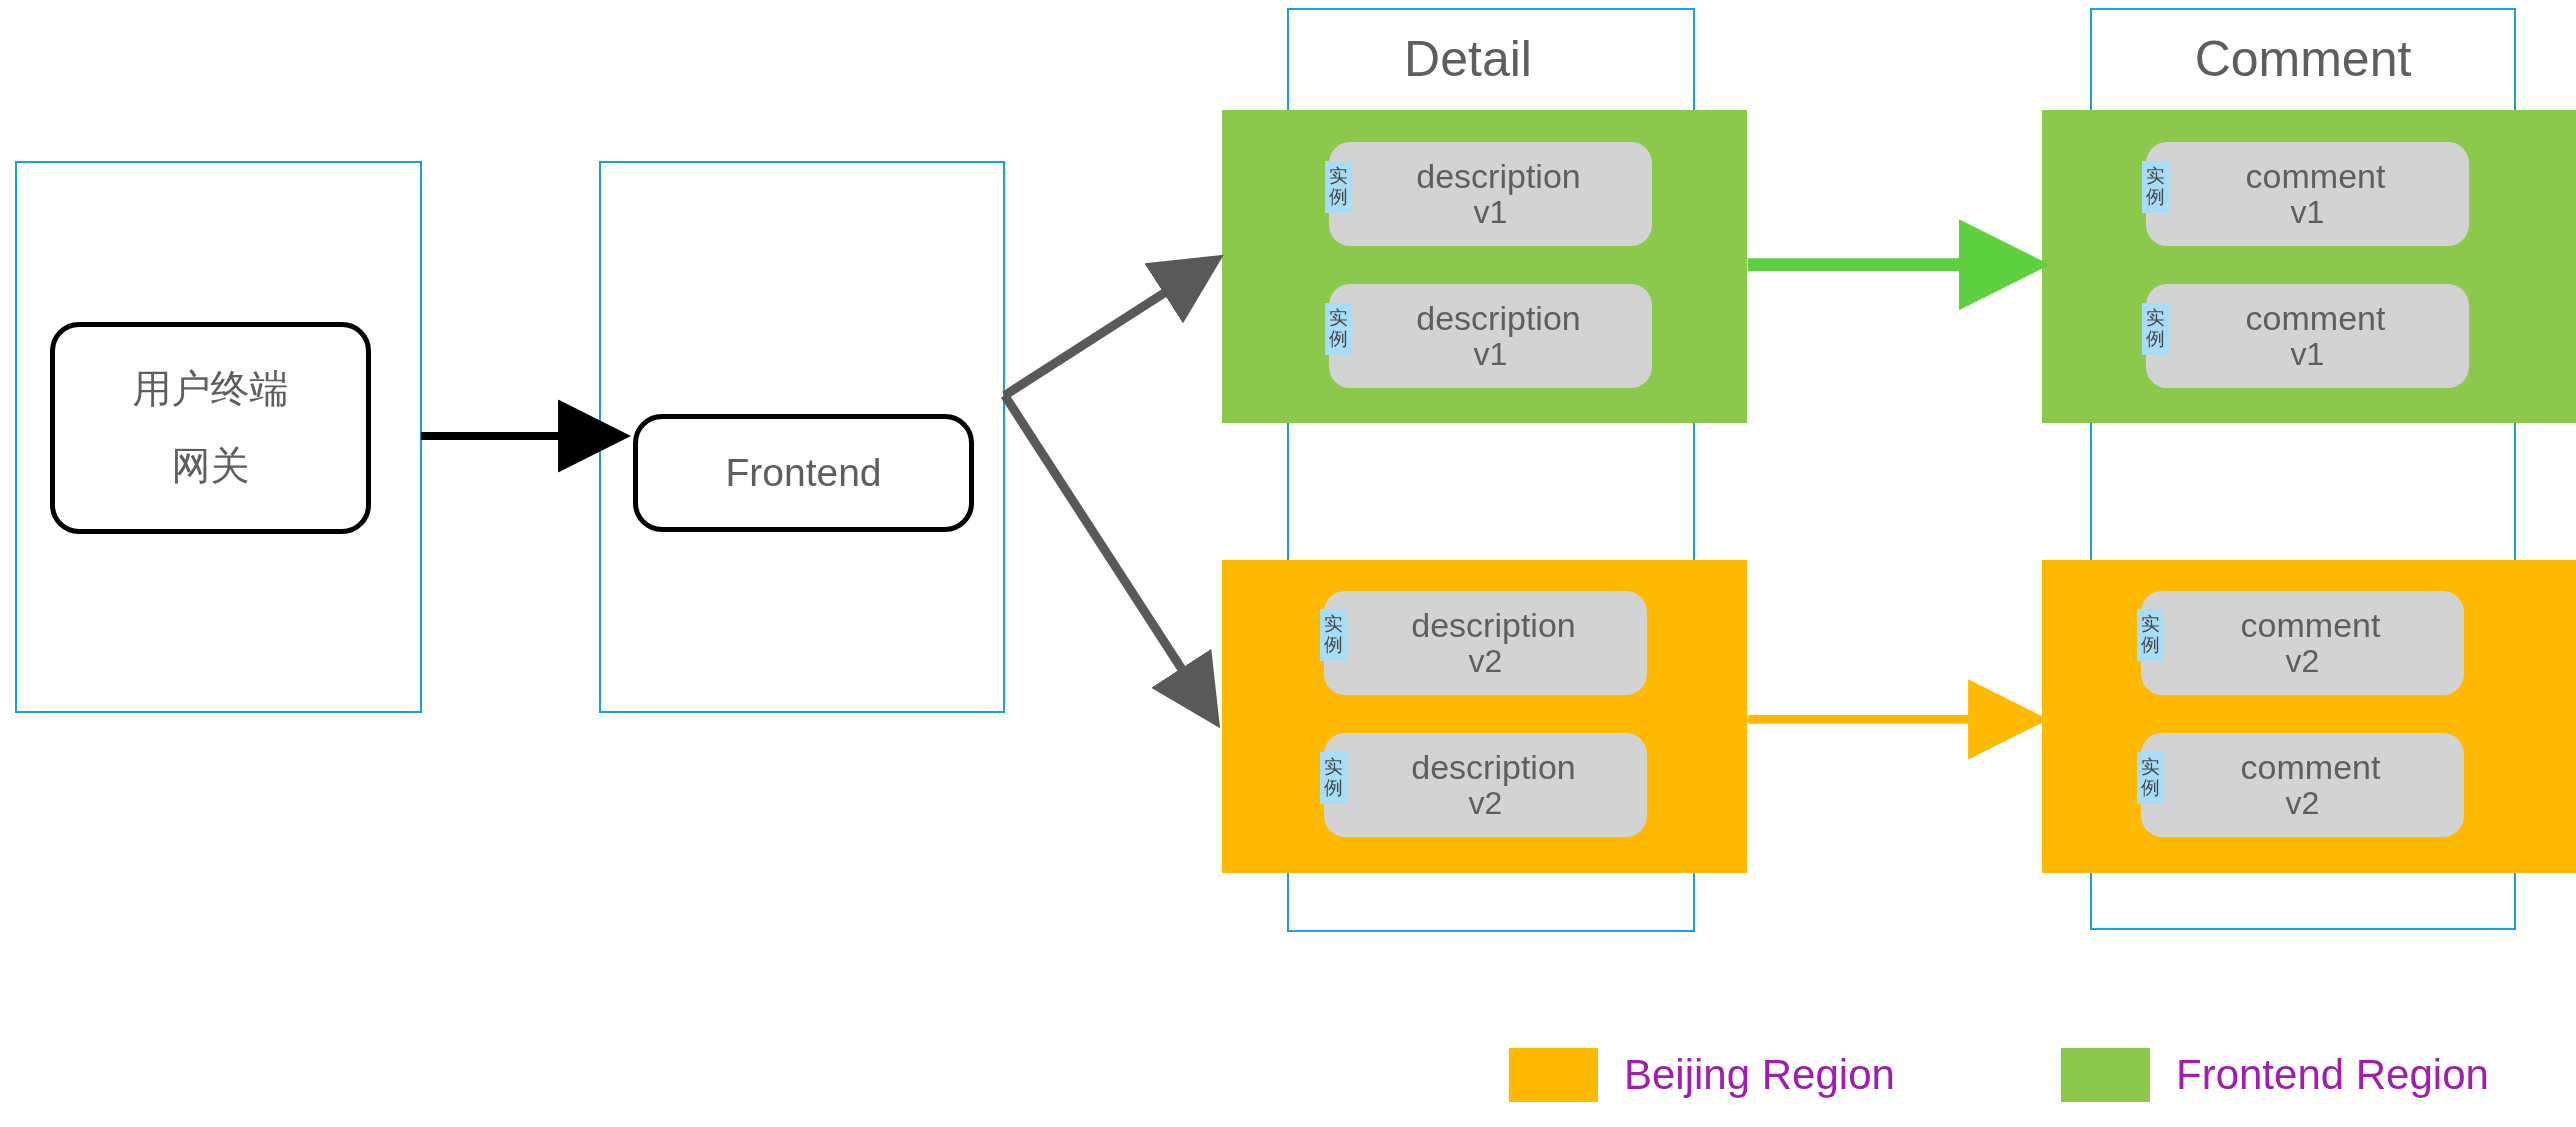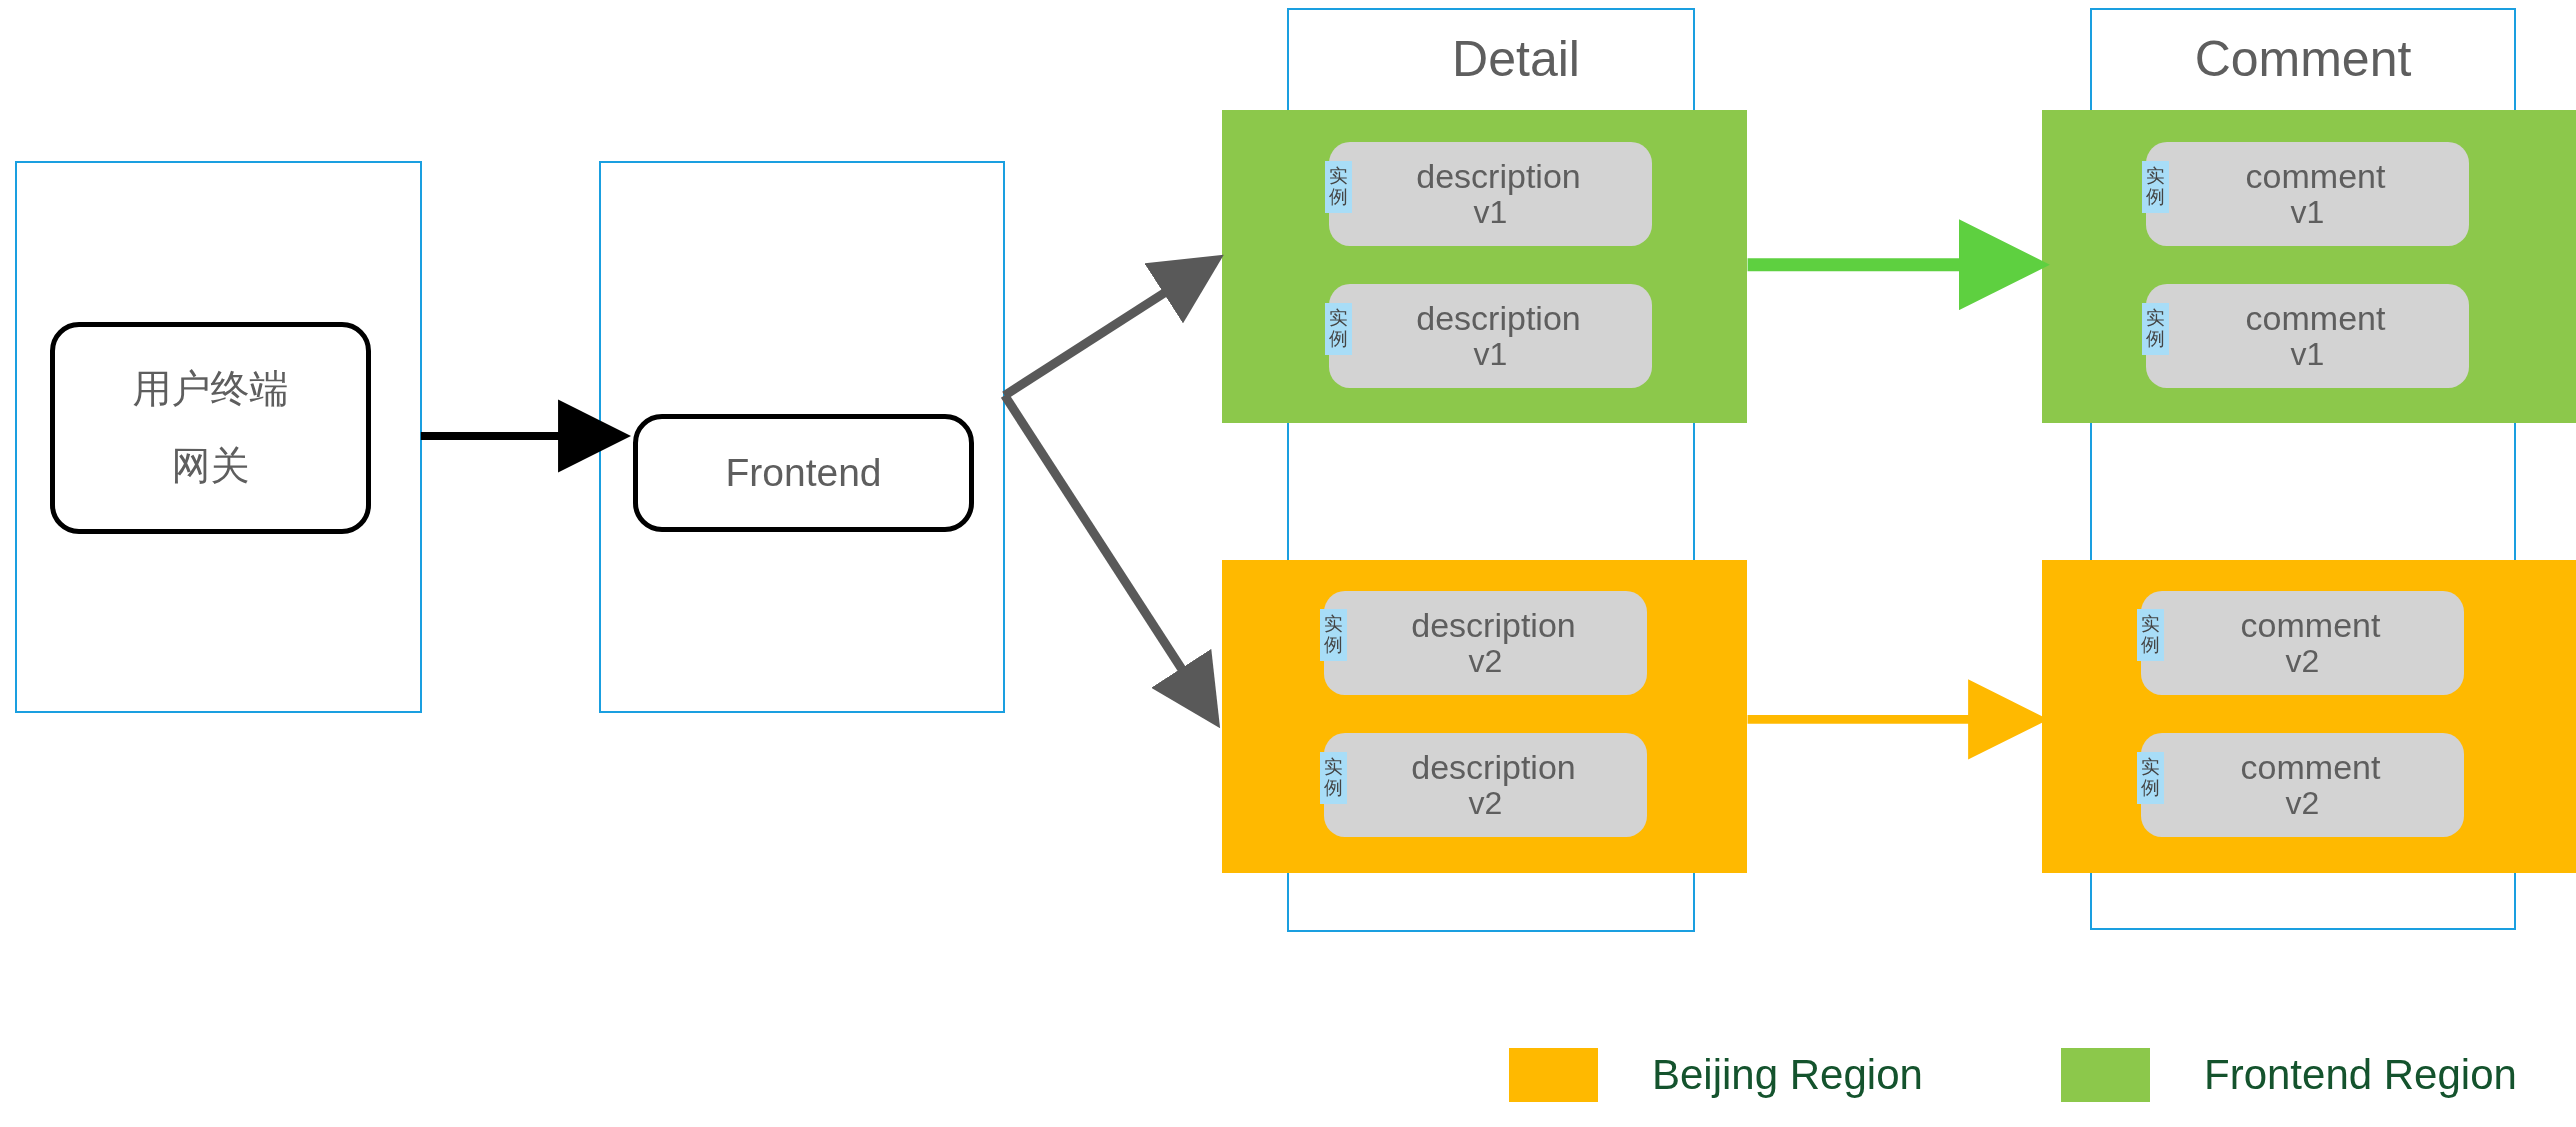--- a/index.html
+++ b/index.html
@@ -25,42 +25,42 @@
   .card .t2{font-size:32px;line-height:1.12;font-weight:400;}
   .tag{position:absolute;background:#a8ddf7;color:#444;font-size:18.7px;line-height:1.12;
        text-align:center;padding:4.9px 4px 5.7px 4px;letter-spacing:0;
        font-family:"DejaVu Sans","Liberation Sans",sans-serif;}
   .tag span{display:block;}
 
   svg.ovl{position:absolute;left:0;top:0;width:2576px;height:1127px;pointer-events:none;}
 
   .legend{position:absolute;display:flex;align-items:center;}
   .legend .sw{width:89px;height:54px;}
-  .legend .lbl{margin-left:54px;color:#14532d;font-size:42px;white-space:nowrap;}
+  .legend .lbl{margin-left:26px;color:#a21caf;font-size:42px;white-space:nowrap;}
 </style>
 </head>
 <body>
 
 <div id="stage">
 
   <div class="bluebox" style="left:14.6px;top:161px;width:407px;height:552px;"></div>
 
   <div class="roundbox" style="left:50px;top:322px;width:321px;height:212px;">
     <div class="ln sp">用户终端</div>
     <div class="ln">网关</div>
   </div>
 
   <div class="bluebox" style="left:599px;top:161px;width:406px;height:552px;"></div>
 
   <div class="roundbox" style="left:633px;top:378px;width:341px;height:118px;margin-top:36px;">
     <div class="ln">Frontend</div>
   </div>
 
   <div class="bluebox" style="left:1287px;top:8px;width:408px;height:924px;"></div>
-  <div class="grouptitle" style="left:1287px;top:34px;width:458px;">Detail</div>
+  <div class="grouptitle" style="left:1239px;top:34px;width:458px;">Detail</div>
 
   <div class="bluebox" style="left:2090px;top:8px;width:426px;height:922px;"></div>
   <div class="grouptitle" style="left:2090px;top:34px;width:426px;">Comment</div>
 
   <div class="band green" style="left:1222px;top:110px;width:525px;height:313px;"></div>
 
   <div class="card" style="left:1329px;top:142px;width:323px;height:104px;">
     <div class="t1">description</div>
     <div class="t2">v1</div>
   </div>

